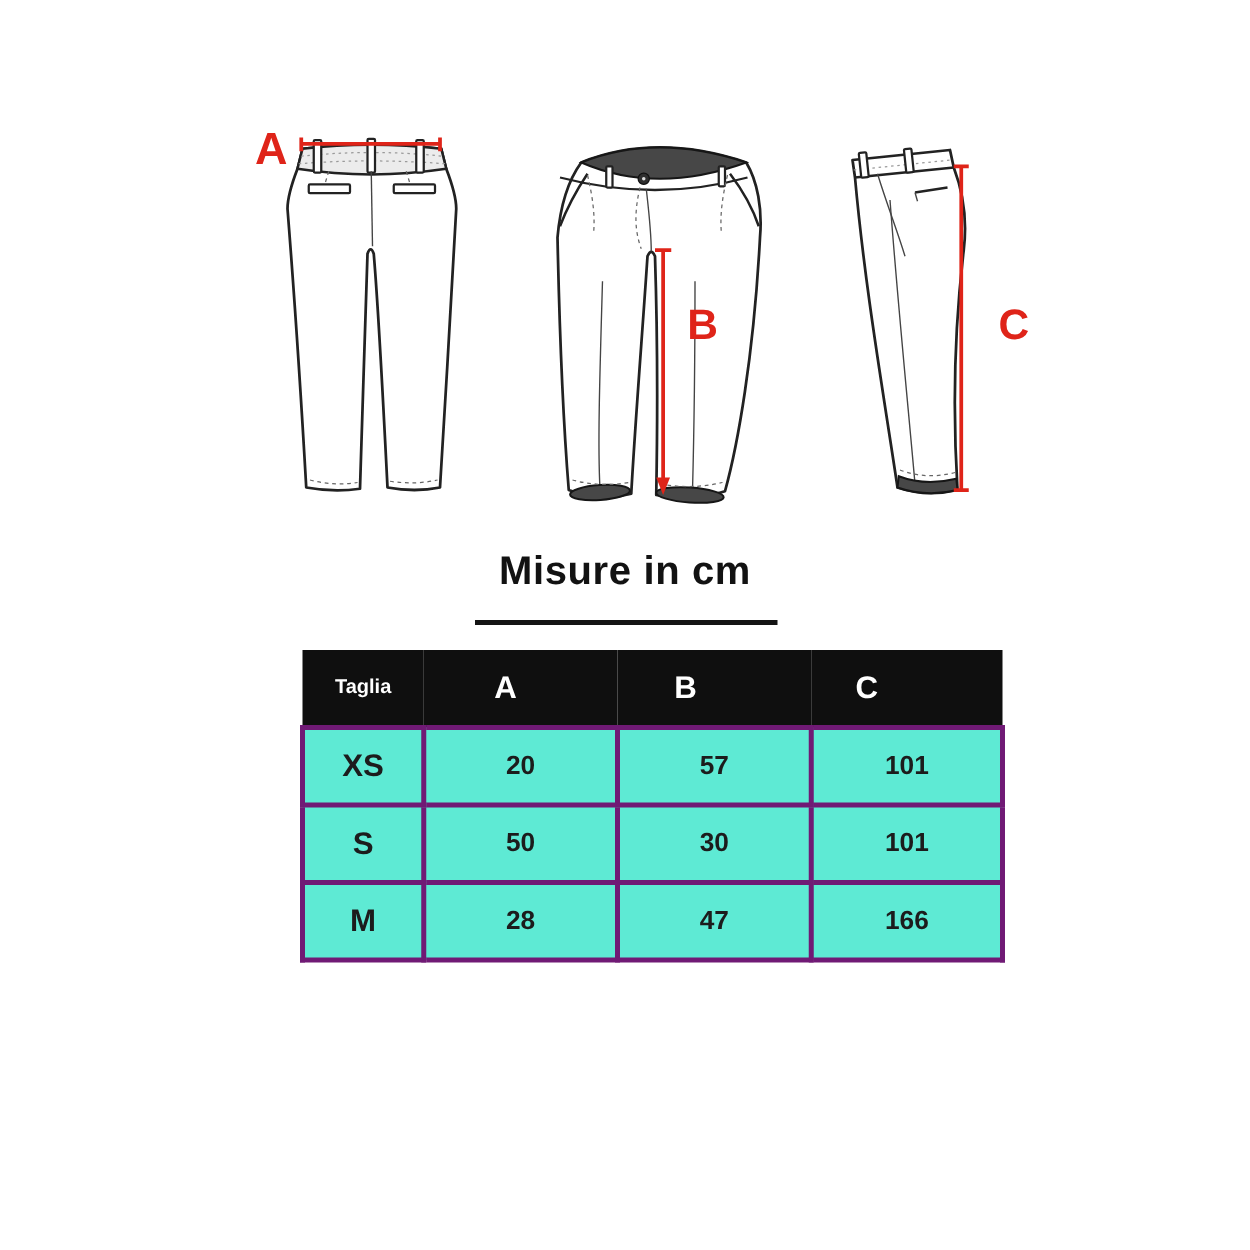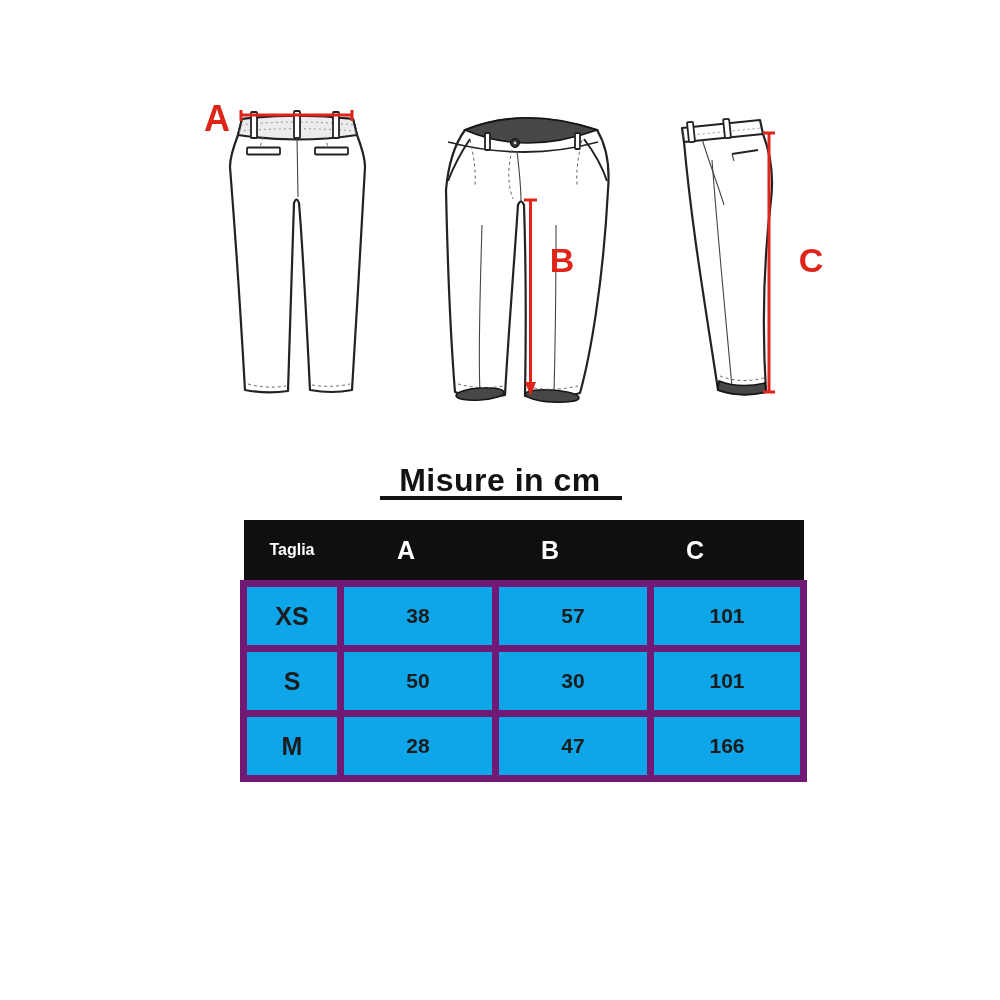--- a/index.html
+++ b/index.html
@@ -20,21 +20,21 @@
   .marker-letter{
     position:absolute;color:var(--accent);font-weight:800;
     text-align:center;line-height:1;letter-spacing:0;
     font-family:"Liberation Sans", sans-serif;
   }
   .marker-a{left:196px;top:101px;width:42px;font-size:36px;}
   .marker-b{left:543px;top:243px;width:38px;font-size:34px;}
   .marker-c{left:791px;top:243px;width:40px;font-size:34px;}
   .page-title{
     position:absolute;left:0;right:0;top:438px;text-align:center;
-    font-size:32px;font-weight:800;color:#121212;letter-spacing:0.5px;margin-top:24px;
+    font-size:32px;font-weight:800;color:#121212;letter-spacing:0.5px;
   }
   .title-underline{
     position:absolute;left:380px;top:496px;width:242px;height:4px;
     background:#141414;
   }
   table.size-table{
     position:absolute;left:240px;top:520px;width:560px;
     border-collapse:collapse;table-layout:fixed;
     font-family:"Liberation Sans", sans-serif;
   }
@@ -45,21 +45,21 @@
   table.size-table th{
     background:var(--header-bg);color:#ffffff;height:60px;
     font-weight:800;border:none;padding:0;text-align:center;vertical-align:middle;
   }
   table.size-table th span{display:inline-block;}
   th.h-taglia{font-size:16px;}
   th.h-a span{font-size:25px;transform:translateX(-12px);}
   th.h-b span{font-size:25px;transform:translateX(-23px);}
   th.h-c span{font-size:25px;transform:translateX(-32px);}
   table.size-table td{
-    border:7px solid #701a75;background:#0ea5e9;height:58px;
+    border:4px solid #701a75;background:#5eead4;height:58px;
     text-align:center;vertical-align:middle;color:var(--ink);
     font-weight:700;padding:0;
   }
   td.size-cell{font-size:25px;font-weight:800;}
   td.value-cell{font-size:21px;}
   svg .outline{fill:#ffffff;stroke:var(--stroke);stroke-width:2.2;stroke-linejoin:round;}
   svg .thin{fill:none;stroke:#444;stroke-width:1.1;}
   svg .dash{fill:none;stroke:#666;stroke-width:1;stroke-dasharray:3 3;}
   svg .wbdash{fill:none;stroke:#9a9a9a;stroke-width:1;stroke-dasharray:2 3;}
   svg .detail{fill:#ffffff;stroke:var(--stroke);stroke-width:1.8;}
@@ -198,21 +198,21 @@
           <span>B</span>
         </th>
         <th class="h-c">
           <span>C</span>
         </th>
       </tr>
     </thead>
     <tbody>
       <tr>
         <td class="size-cell">XS</td>
-        <td class="value-cell">38</td>
+        <td class="value-cell">20</td>
         <td class="value-cell">57</td>
         <td class="value-cell">101</td>
       </tr>
       <tr>
         <td class="size-cell">S</td>
         <td class="value-cell">50</td>
         <td class="value-cell">30</td>
         <td class="value-cell">101</td>
       </tr>
       <tr>

